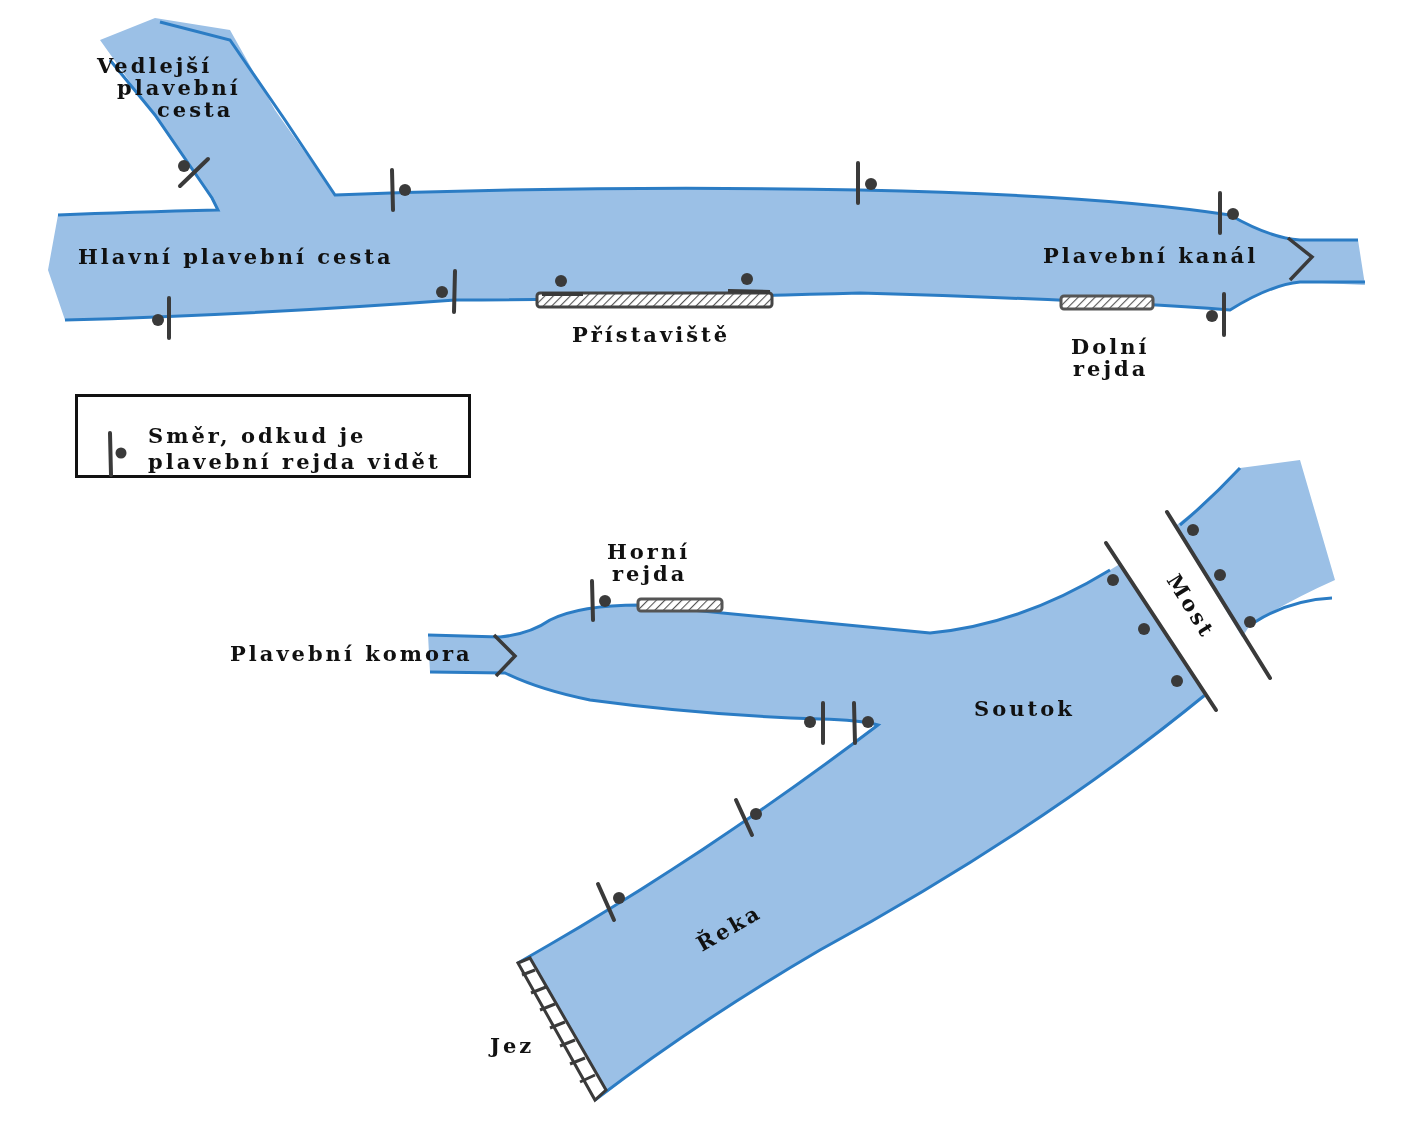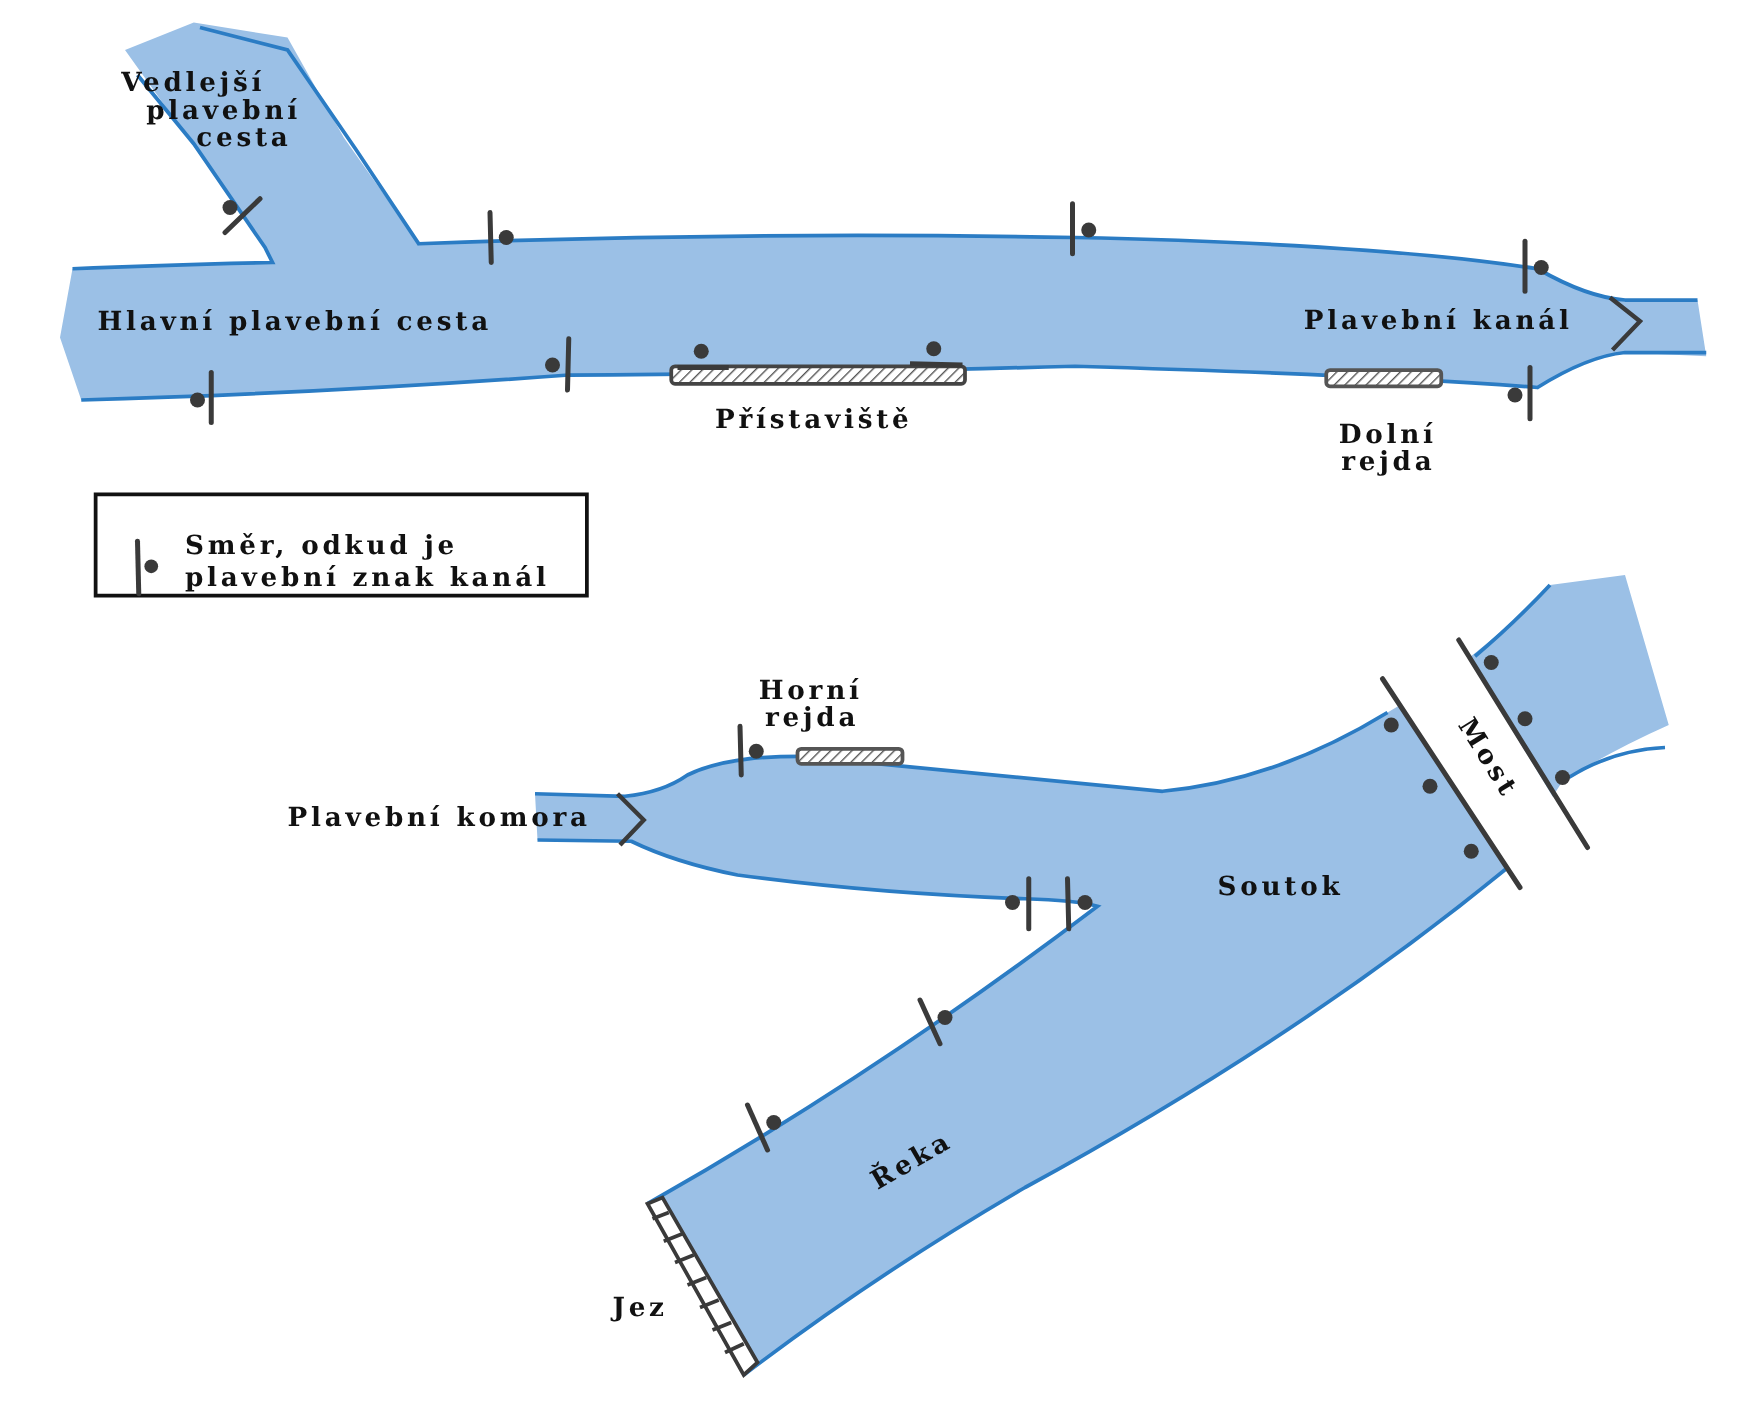--- a/index.html
+++ b/index.html
@@ -125,15 +125,15 @@
   <text class="lbl" x="490" y="1053">Jez</text>
 </svg>
 
 <div class="legend-box">
   <svg class="legend-icon" viewBox="0 0 24 50">
     <line x1="4" y1="4" x2="5" y2="46" stroke="#3a3a3a" stroke-width="4" stroke-linecap="round"></line>
     <circle cx="15" cy="24" r="5.5" fill="#3a3a3a"></circle>
   </svg>
   <div class="legend-text">
     <span class="legend-line">Směr, odkud je</span>
-    <span class="legend-line">plavební znak kanál</span>
+    <span class="legend-line">plavební rejda vidět</span>
   </div>
 </div>
 
 </body></html>

